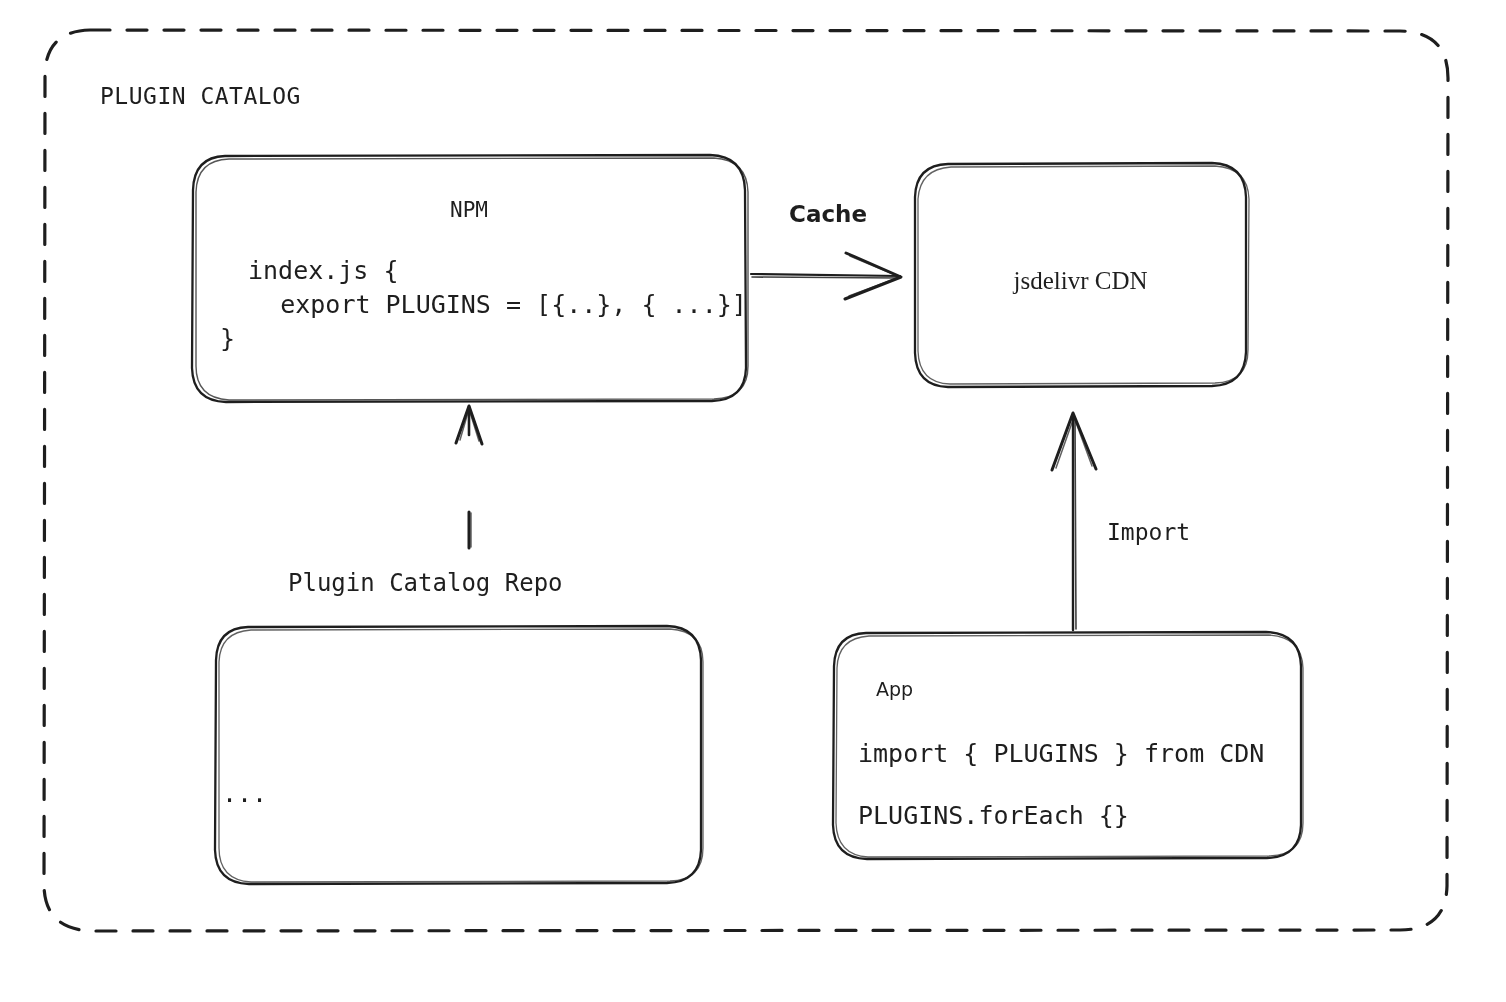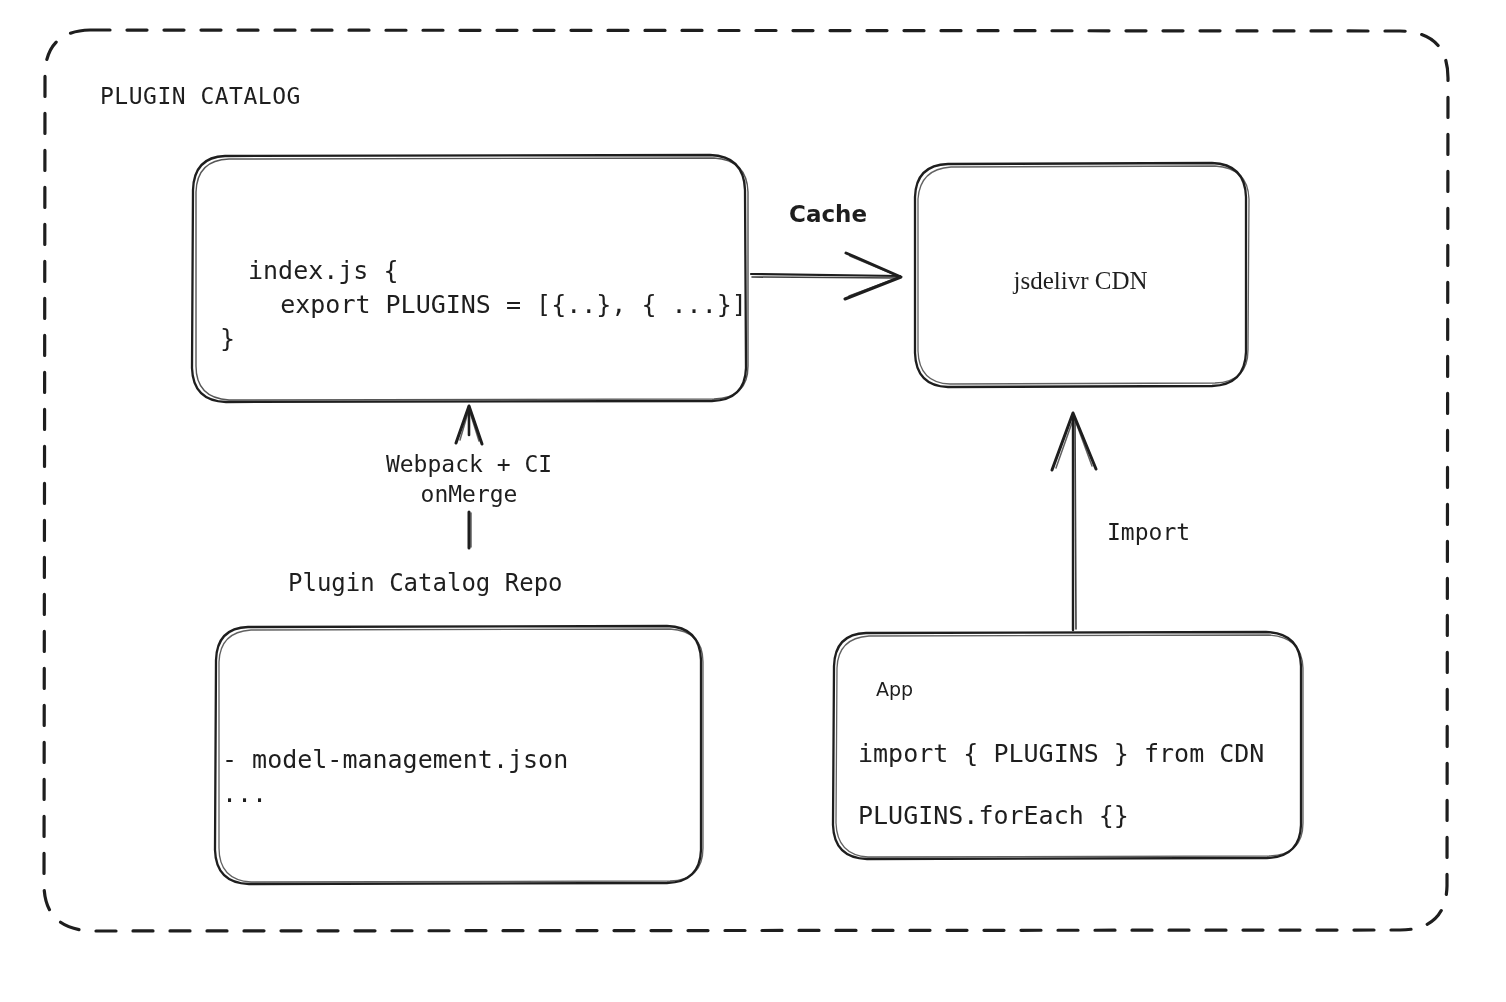--- a/index.html
+++ b/index.html
@@ -104,34 +104,32 @@
       <path d="M 1073,630 L 1073,415" stroke-width="2.4"></path>
       <path d="M 1076,629 L 1075,418" stroke-width="1.6" opacity="0.85"></path>
       <path d="M 1052,470 L 1073,413 L 1096,469" stroke-width="3"></path>
       <path d="M 1056,468 L 1074,417 L 1092,466" stroke-width="1.5" opacity="0.7"></path>
 
     </g>
   </svg>
 
   <div class="lbl mono group-title" style="left:100px; top:82px;text-align:right;">PLUGIN CATALOG</div>
 
+  <div class="lbl mono box-title-center" style="left:192px; top:197px; width:554px;">NPM</div>
   <div class="lbl mono code" style="left:220px; top:253px;margin-left:28px;">index.js {</div>
   <div class="lbl mono code" style="left:220px; top:287px;">    export PLUGINS = [{..}, { ...}]</div>
   <div class="lbl mono code" style="left:220px; top:321px;">}</div>
 
   <div class="lbl mono code-cdn" style="left:915px; top:265px; width:331px; text-align:center;">jsdelivr CDN</div>
 
   <div class="lbl sans edge-label" style="left:789px; top:200px;font-weight:bold;">Cache</div>
 
-  <div class="lbl mono edge-label edge-label-c" style="left:349px; top:450px; width:240px;">Webpack + CI</div>
-  <div class="lbl mono edge-label edge-label-c" style="left:349px; top:480px; width:240px;">onMerge</div>
 
   <div class="lbl mono repo-caption" style="left:288px; top:568px;">Plugin Catalog Repo</div>
 
-  <div class="lbl mono code" style="left:222px; top:742px;">- model-management.json</div>
   <div class="lbl mono code" style="left:222px; top:776px;">...</div>
 
   <div class="lbl mono edge-label" style="left:1107px; top:518px;">Import</div>
 
   <div class="lbl sans app-name" style="left:860px; top:678px;">App</div>
   <div class="lbl mono code" style="left:858px; top:736px;">import { PLUGINS } from CDN</div>
   <div class="lbl mono code" style="left:858px; top:798px;">PLUGINS.forEach {}</div>
 
 </div>
 

